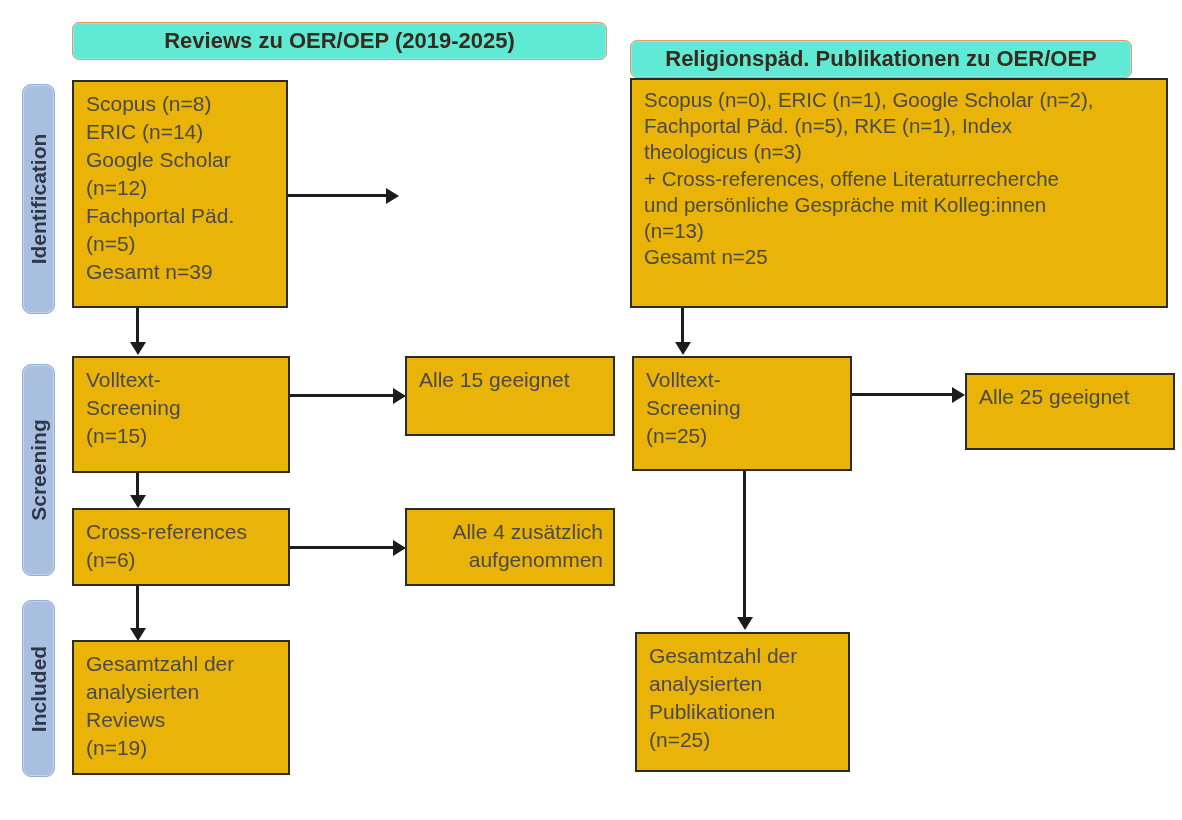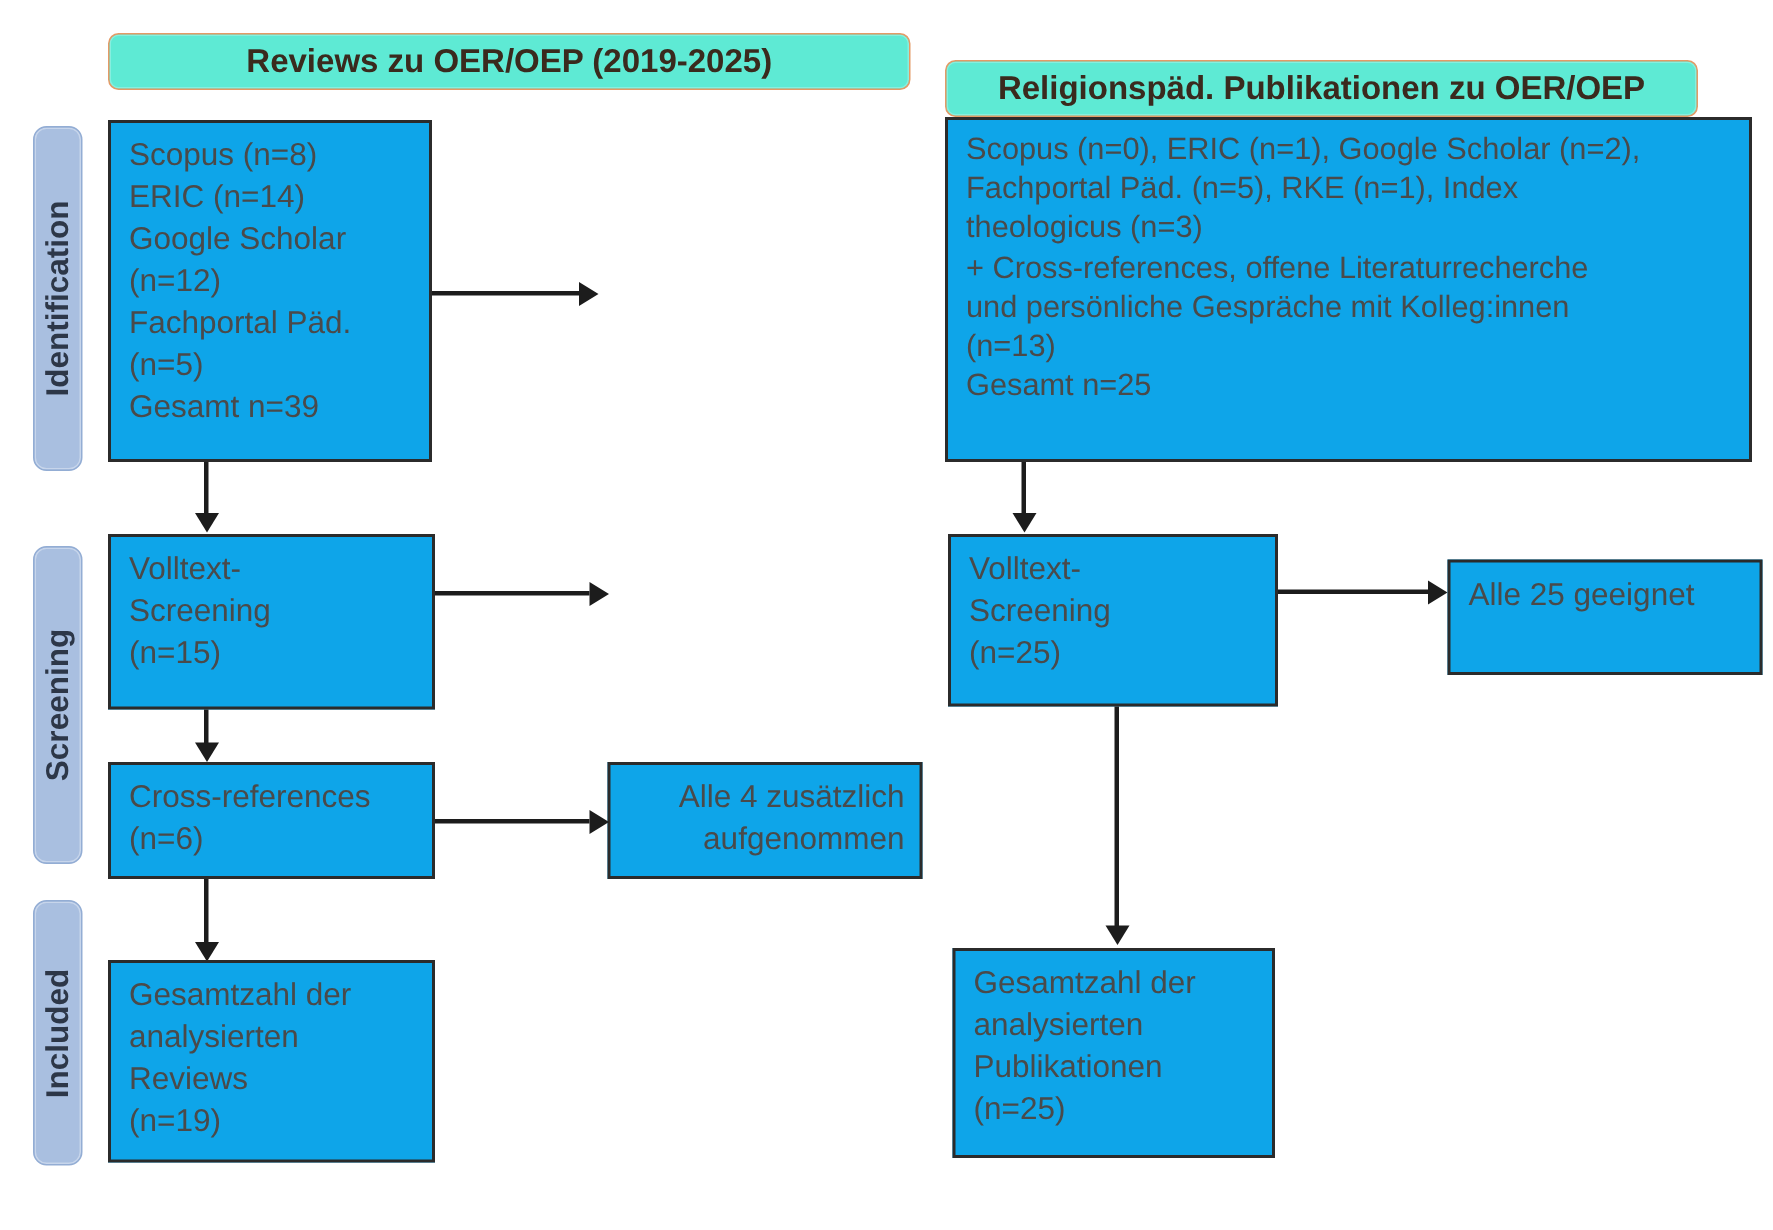--- a/index.html
+++ b/index.html
@@ -49,21 +49,21 @@
     justify-content: center;
     color: #3a2a1e;
     font-size: 22px;
     font-weight: bold;
     box-shadow: inset 0 0 0 1px rgba(255,255,255,0.25);
   }
 
   
   .box {
     position: absolute;
-    background: #0ea5e9;
+    background: #eab308;
     border: 2.5px solid #2b2b2b;
     box-sizing: border-box;
     padding: 8px 10px 18px 12px;
     color: #4a4a4a;
     font-size: 21px;
     line-height: 1.33;
     white-space: pre-line;
     overflow: hidden;
   }
   .box.wide-text {
@@ -132,20 +132,21 @@
   <div class="line-h" style="left:288px; top:194px; width:98px;"></div>
   <div class="arrow-right" style="left:386px; top:188px;"></div>
 
   <div class="line-v" style="left:136px; top:308px; width:3px; height:36px;"></div>
   <div class="arrow-down" style="left:130px; top:342px;"></div>
 
   <div class="box" style="left:72px; top:356px; width:218px; height:117px;">Volltext-
 Screening
 (n=15)</div>
 
+  <div class="box" style="left:405px; top:356px; width:210px; height:80px;">Alle 15 geeignet</div>
 
   <div class="line-h" style="left:290px; top:394px; width:103px;"></div>
   <div class="arrow-right" style="left:393px; top:388px;"></div>
 
   <div class="line-v" style="left:136px; top:473px; width:3px; height:24px;"></div>
   <div class="arrow-down" style="left:130px; top:495px;"></div>
 
   <div class="box" style="left:72px; top:508px; width:218px; height:78px;">Cross-references
 (n=6)</div>
 

